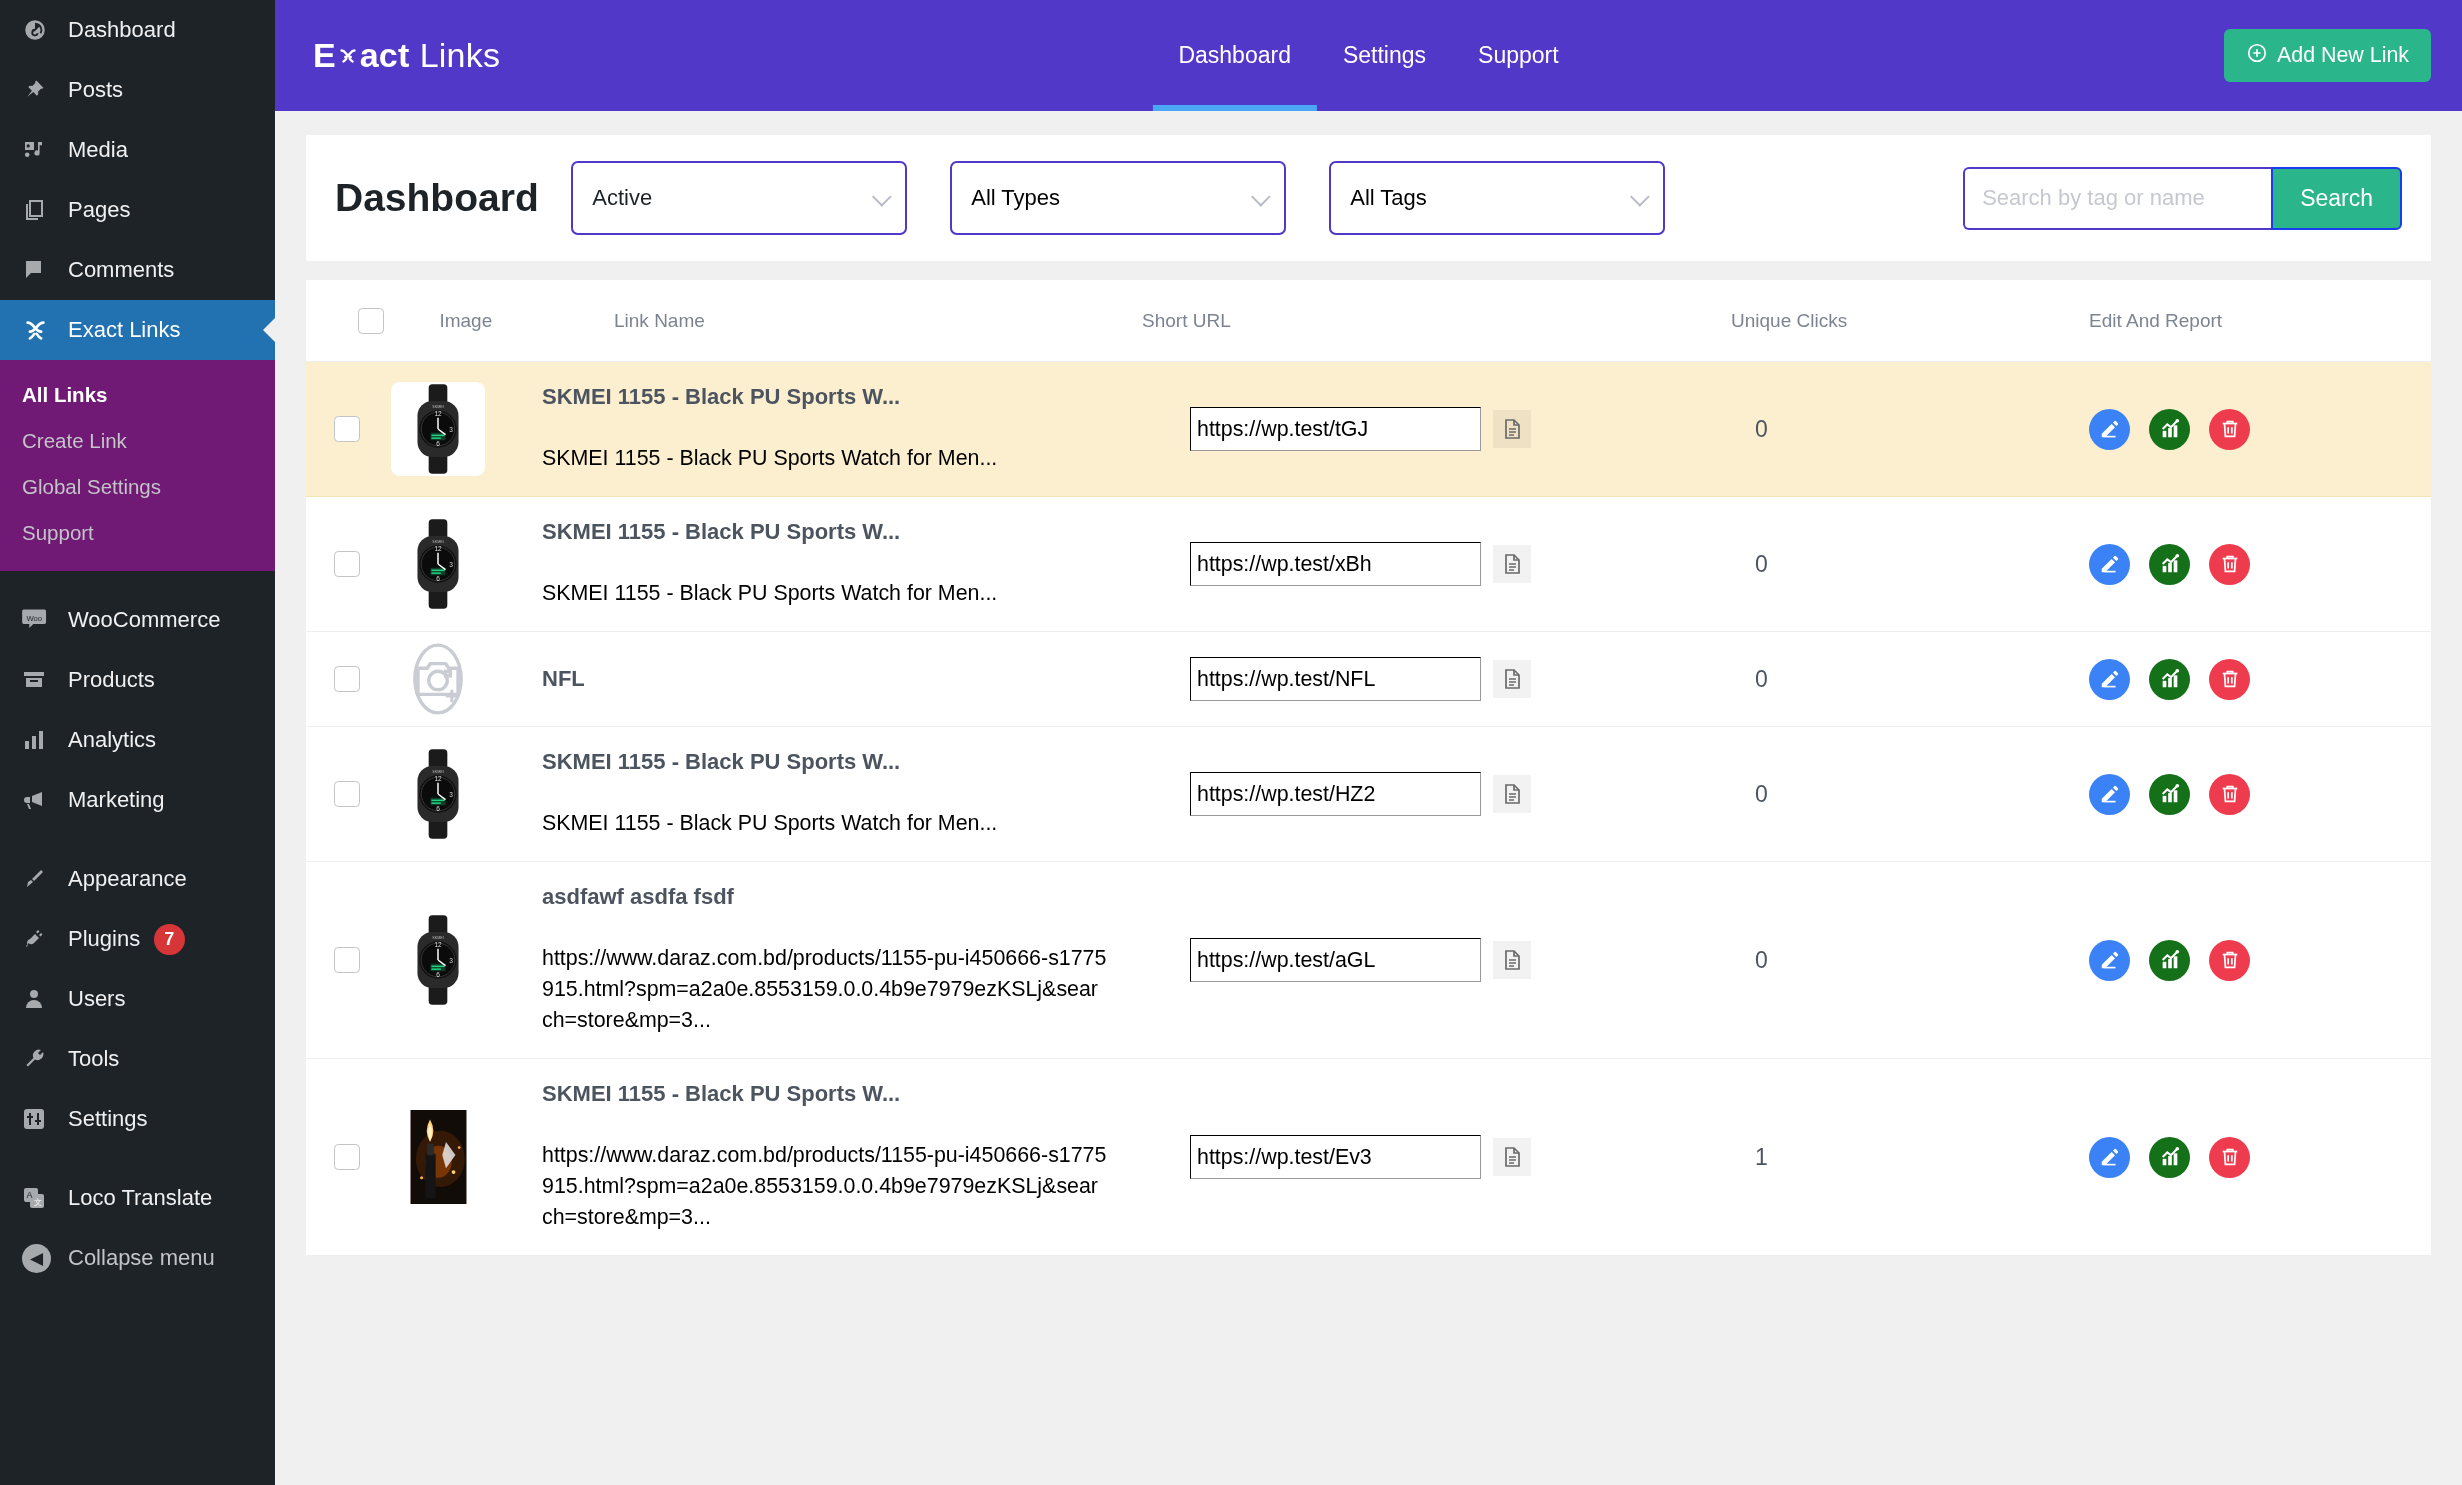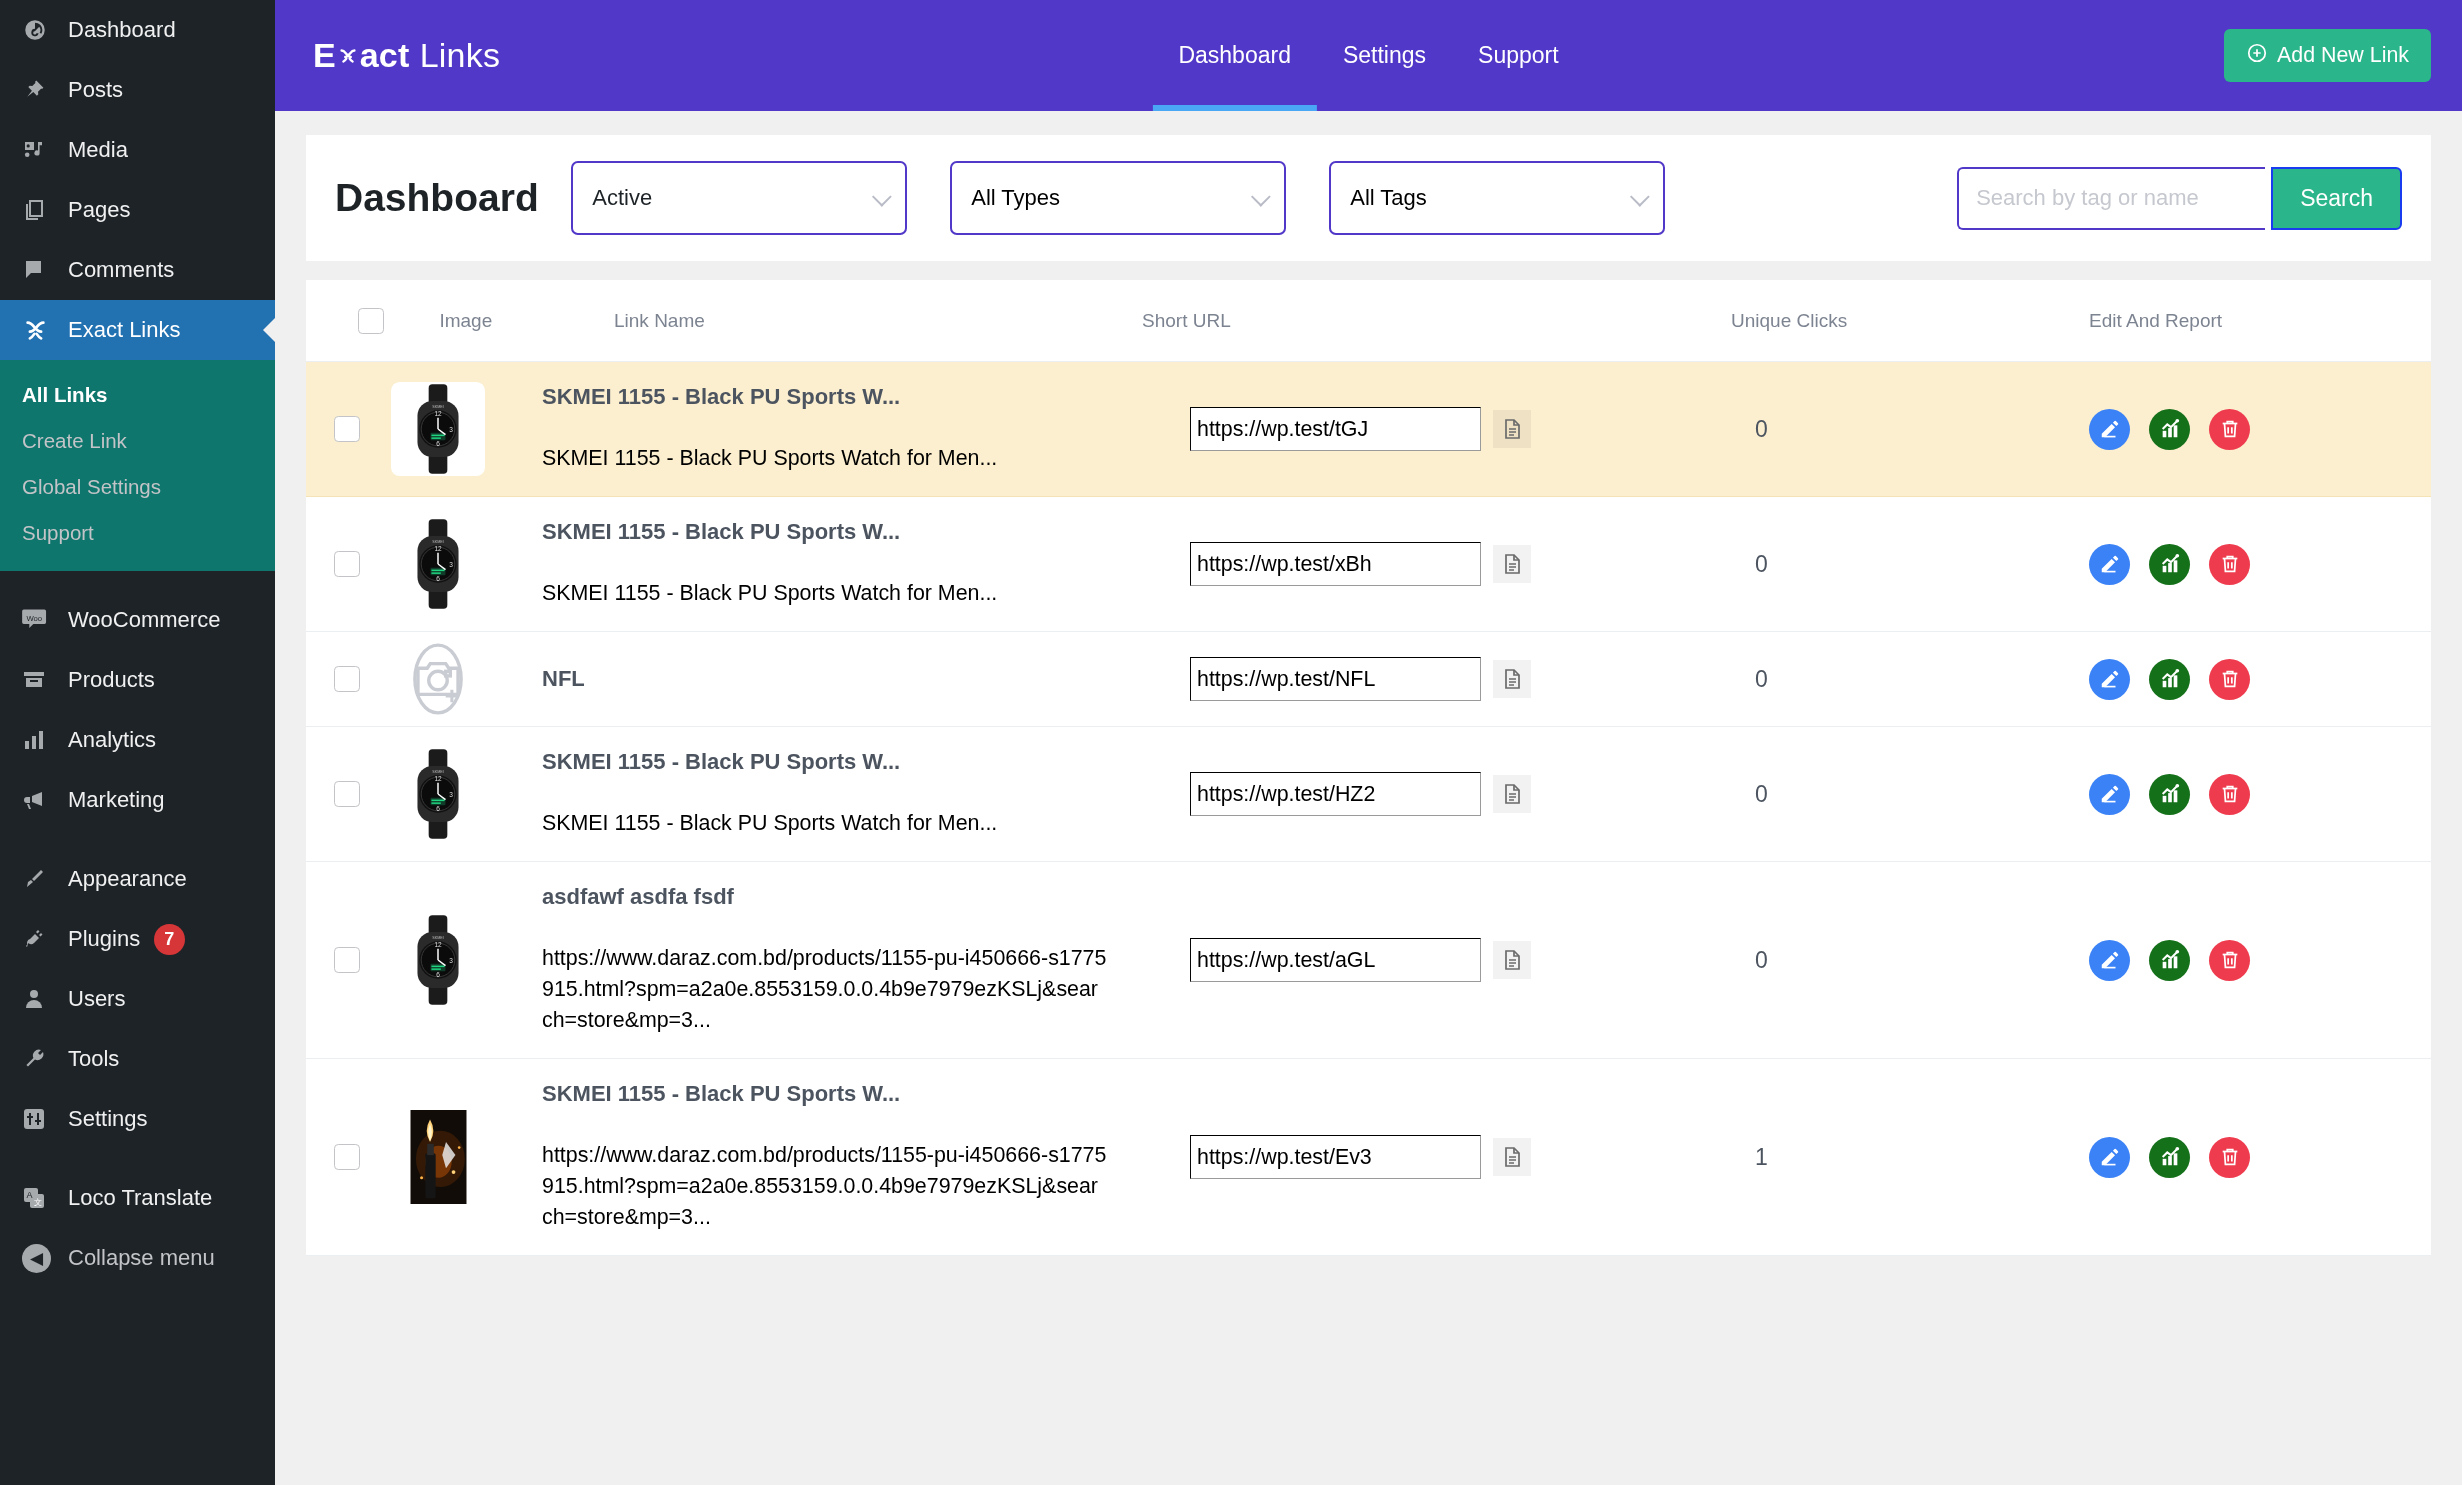--- a/index.html
+++ b/index.html
@@ -42,21 +42,21 @@
   }
   .wp-item.active .wp-ic { color: #fff; }
   .wp-item.active::after {
     content: ""; position: absolute; right: 0; top: 50%;
     transform: translateY(-50%);
     border-style: solid;
     border-width: 12px 12px 12px 0;
     border-color: transparent #f0f0f1 transparent transparent;
   }
   .wp-sub {
-    background: #0f766e;
+    background: #701a75;
     padding: 12px 0 15.4px 0;
   }
   .wp-sub-item {
     font-size: 20.5px;
     color: #c3c4c7;
     padding: 11px 0 11px 22px;
     cursor: pointer;
     white-space: nowrap;
   }
   .wp-sub-item.current { color: #fff; font-weight: bold; }
@@ -143,21 +143,20 @@
     position: absolute; right: 17px; top: 50%;
     transform: translateY(-60%) rotate(45deg);
     width: 13.7px; height: 13.7px;
     border-right: 2.6px solid #b9bcc7;
     border-bottom: 2.6px solid #b9bcc7;
   }
   .searchwrap {
     margin-left: auto;
     display: flex; align-items: stretch;
     height: 63px;
-    gap: 6px;
   }
   .searchwrap input {
     width: 308px;
     border: 2.6px solid #5238c8;
     border-right: none;
     border-radius: 6px 0 0 6px;
     font-size: 22px;
     padding: 0 17px;
     color: #1d2327;
     outline: none;

